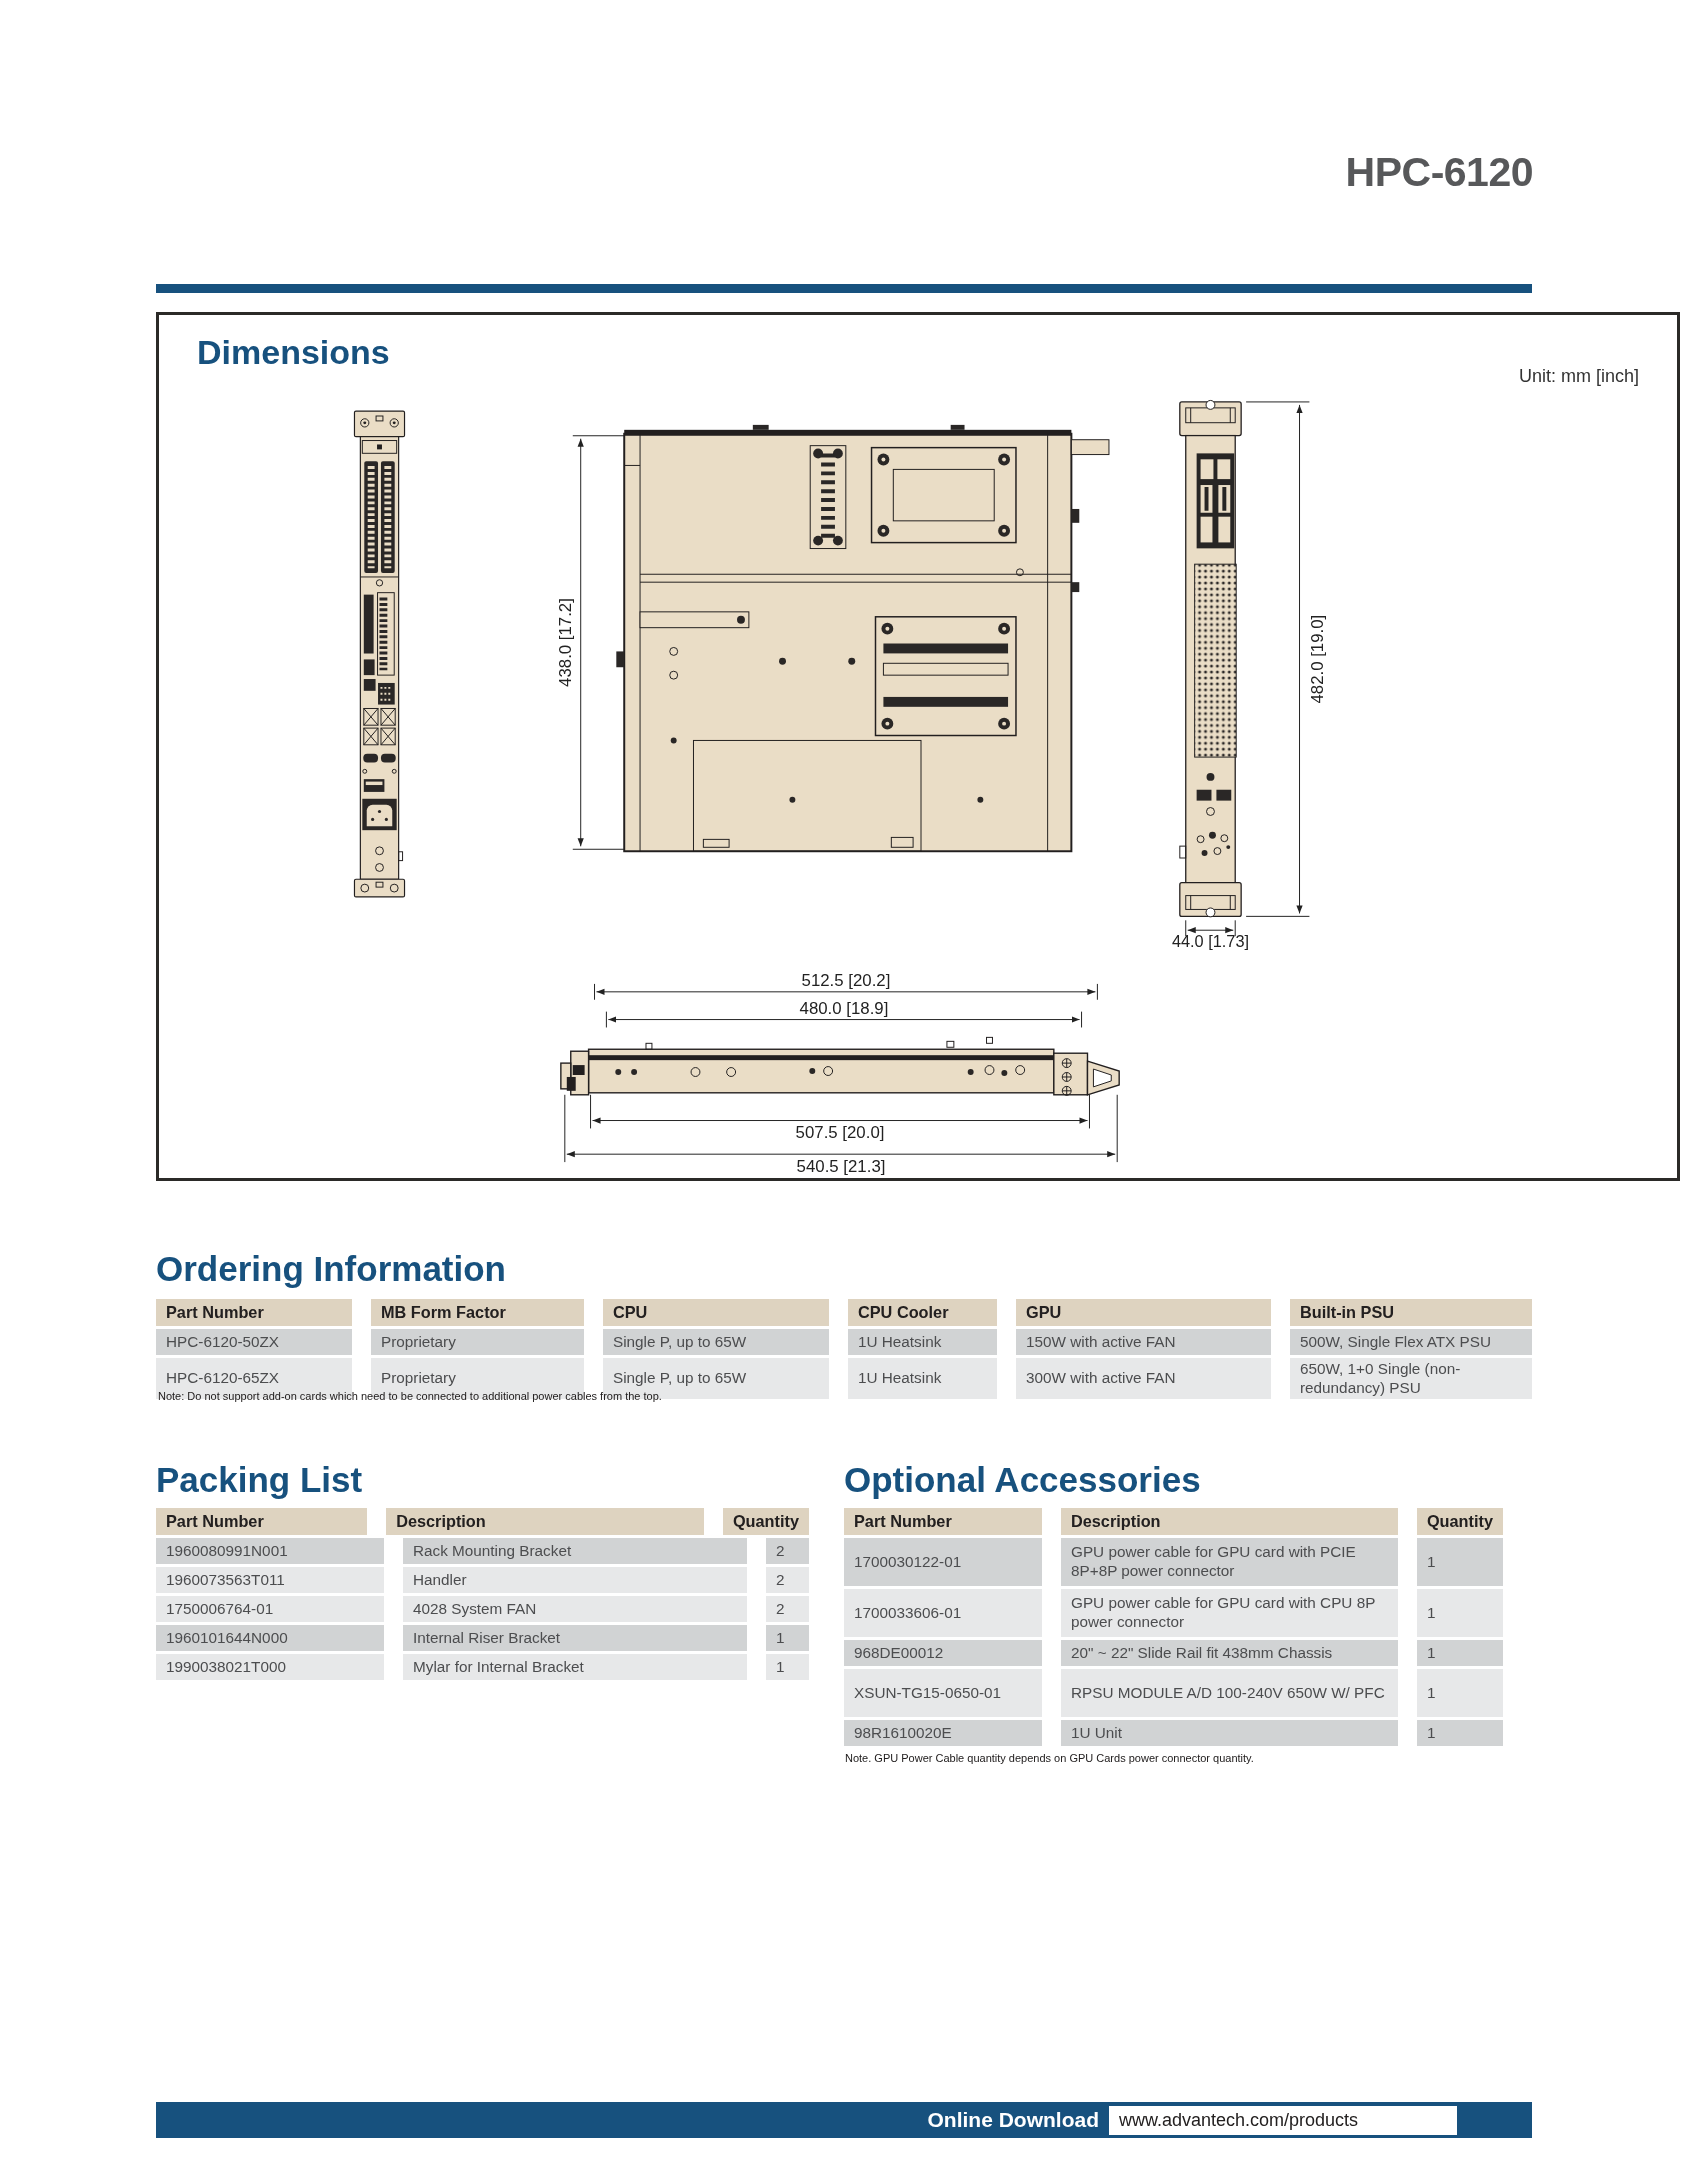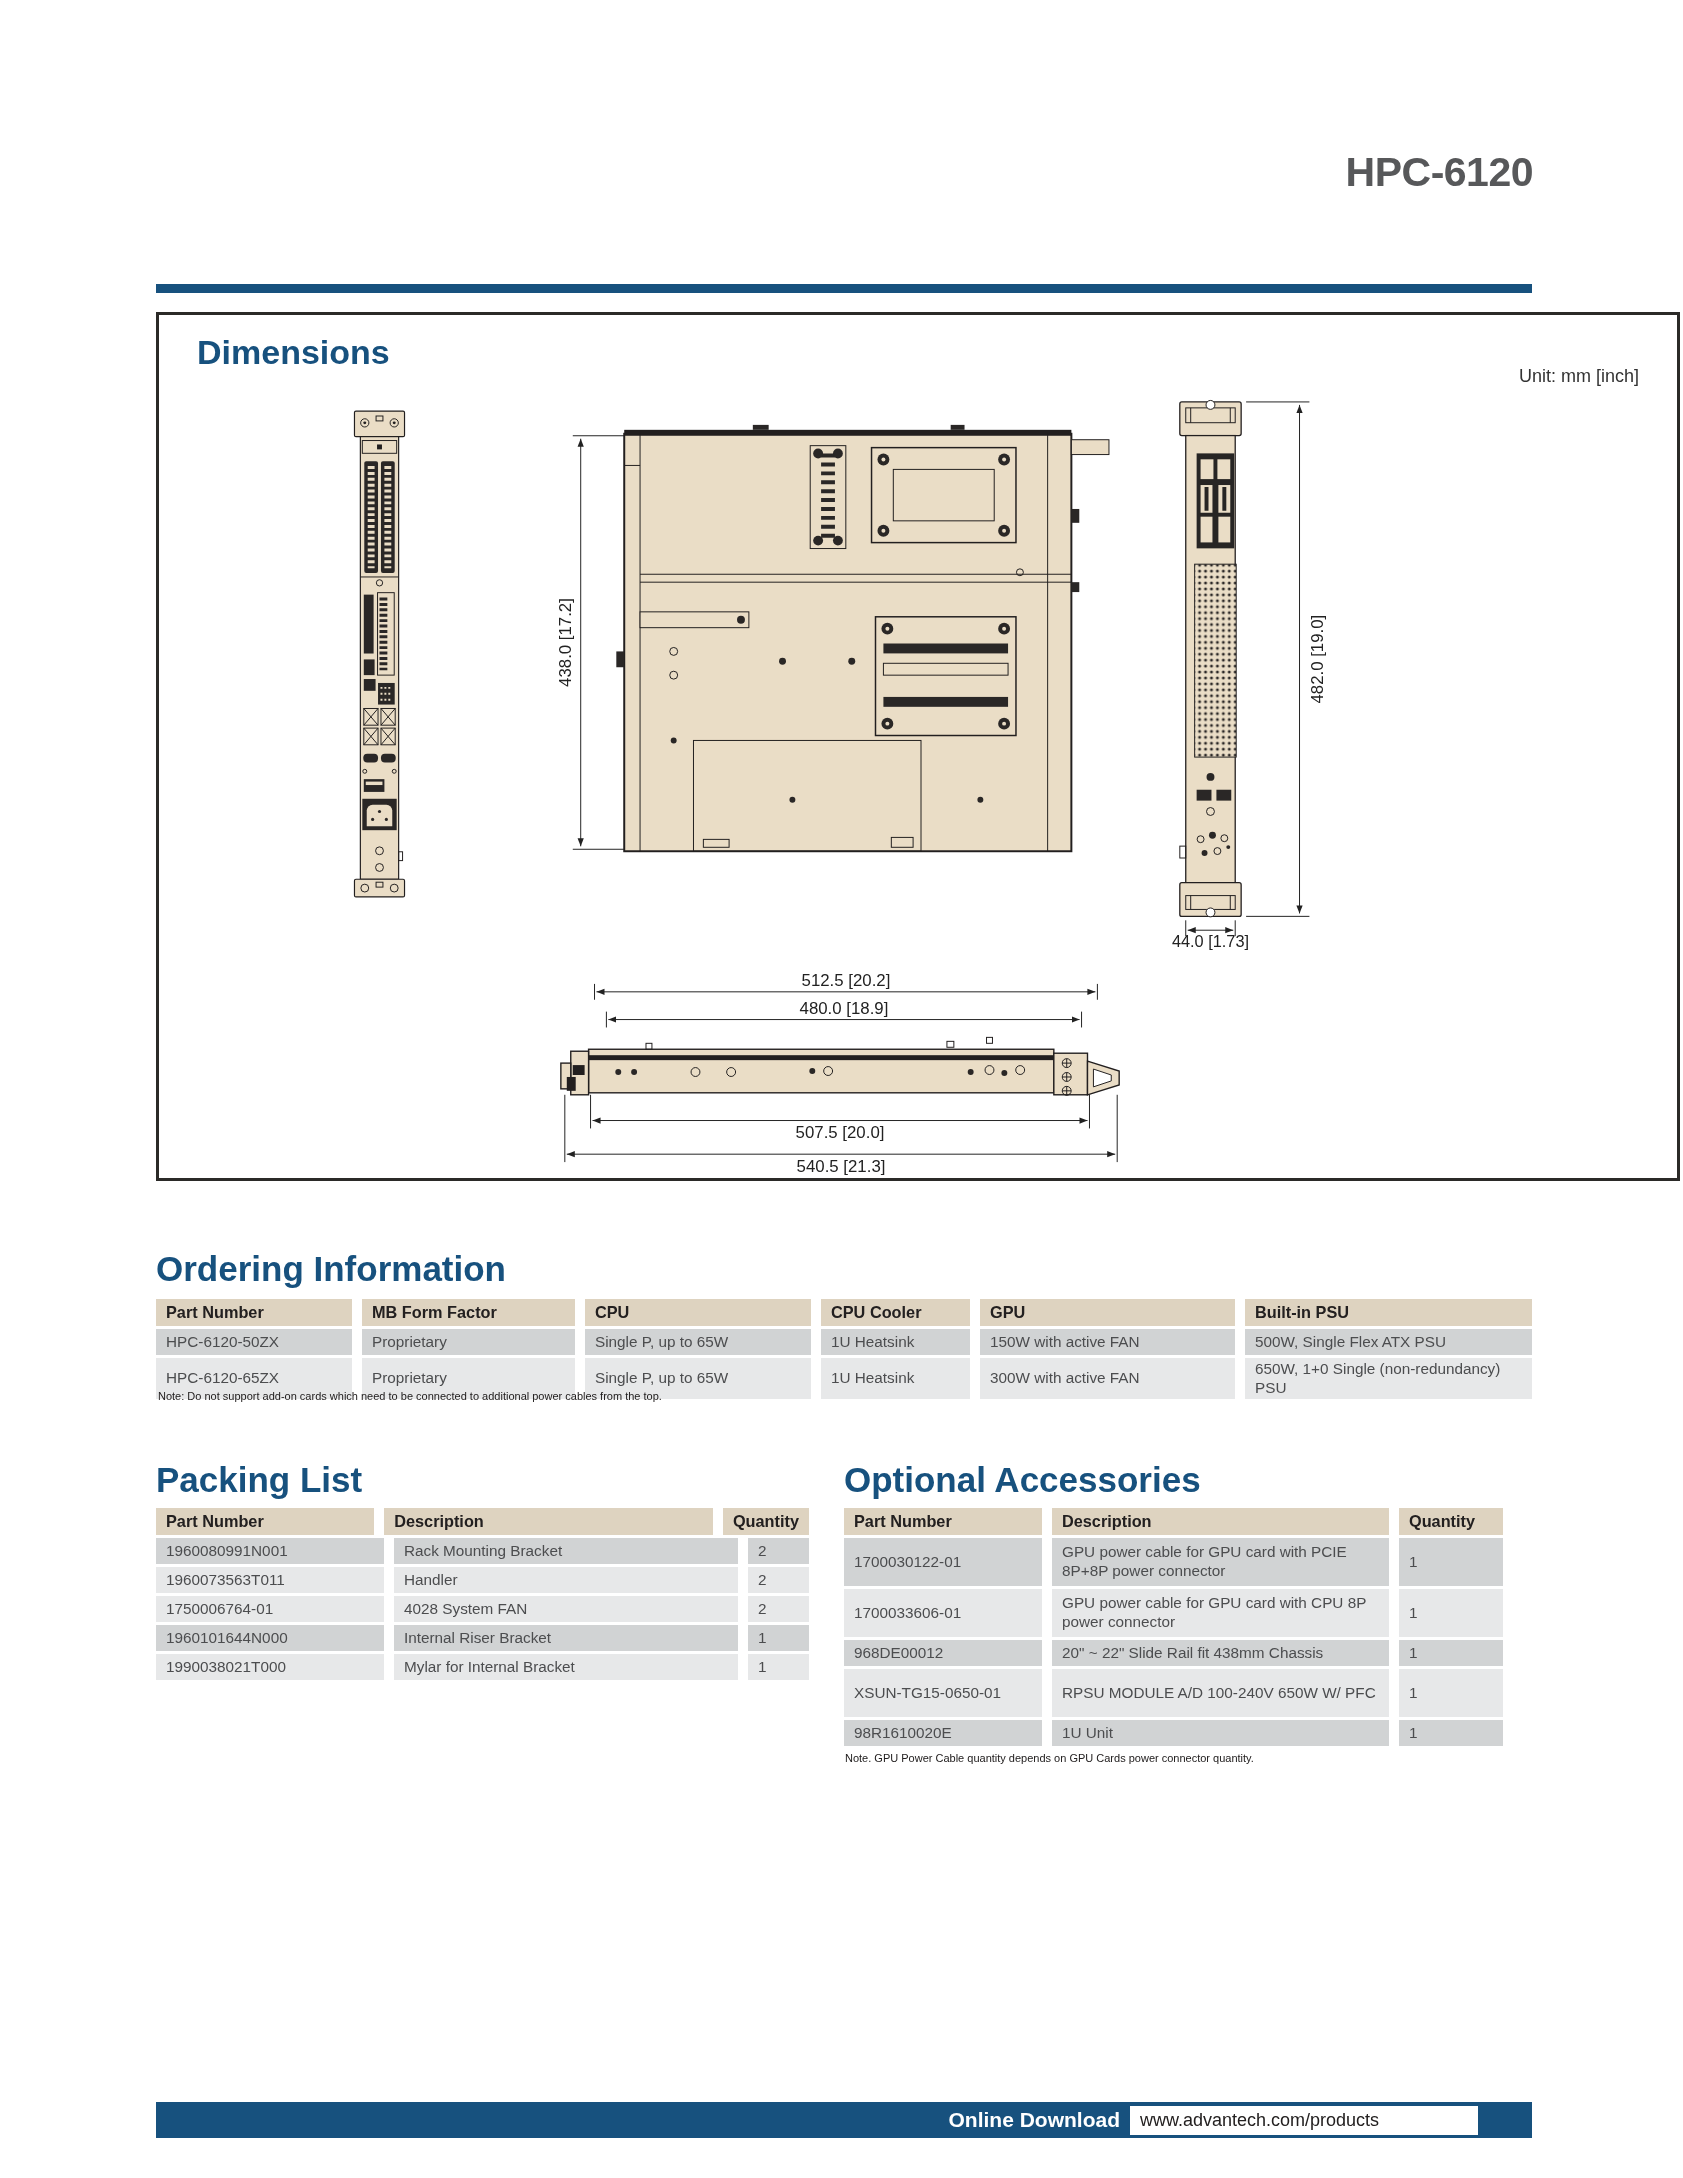--- a/index.html
+++ b/index.html
@@ -15,30 +15,30 @@
   .note{font-size:11px;color:#232020}
   .ord-title{left:156px;top:1249px}
   .ord-table{left:156px;top:1299px;width:1376px}
   .ord-note{left:158px;top:1390px}
   .pack-title{left:156px;top:1460px}
   .pack-table{left:156px;top:1508px;width:653px}
   .acc-title{left:844px;top:1460px}
   .acc-table{left:844px;top:1508px;width:659px}
   .acc-note{left:845px;top:1752px}
   .dtable{display:flex;flex-direction:column;gap:3px}
-  .trow{display:flex;gap:10px}
+  .trow{display:flex;gap:19px}
   .tcell{display:flex;align-items:center;padding:2px 10px;font-size:15.3px;color:#4c4d4f;background:#E7E8E9;min-height:26px;line-height:1.22}
   .trow.thead .tcell{background:#DED3C0;color:#232020;font-weight:bold;font-size:16.3px;min-height:27px}
   .trow.odd .tcell{background:#D1D3D4}
   .trow.even .tcell{background:#E7E8E9}
   .t-ord .c0{width:196px}.t-ord .c1{width:213px}.t-ord .c2{width:226px}.t-ord .c3{width:149px}.t-ord .c4{width:255px}.t-ord .c5{flex:1}
   .t-pack .c0{width:228px}.t-pack .c1{width:344px}.t-pack .c2{flex:1}
   .t-acc .c0{width:198px}.t-acc .c1{width:337px}.t-acc .c2{flex:1}
   .t-acc .trow:nth-child(2) .tcell,.t-acc .trow:nth-child(3) .tcell,.t-acc .trow:nth-child(5) .tcell{min-height:48px}
-  .footer-bar{left:156px;top:2102px;width:1376px;height:36px;background:#17517E;display:flex;align-items:center;justify-content:flex-end;padding-right:54px}
+  .footer-bar{left:156px;top:2102px;width:1376px;height:36px;background:#17517E;display:flex;align-items:center;justify-content:flex-end;padding-right:75px}
   .footer-label{color:#fff;font-weight:bold;font-size:21px;margin-right:10px;white-space:nowrap}
   .footer-url{background:#fff;width:348px;height:29px;display:flex;align-items:center;padding-left:10px;font-size:18px;color:#232020}
   svg{position:absolute;overflow:visible}
   svg text{font-family:"Liberation Sans",sans-serif;fill:#222}
 </style>
 </head>
 <body>
 
 <div class="abs product-title">HPC-6120</div>
 <div class="abs top-rule"></div>

